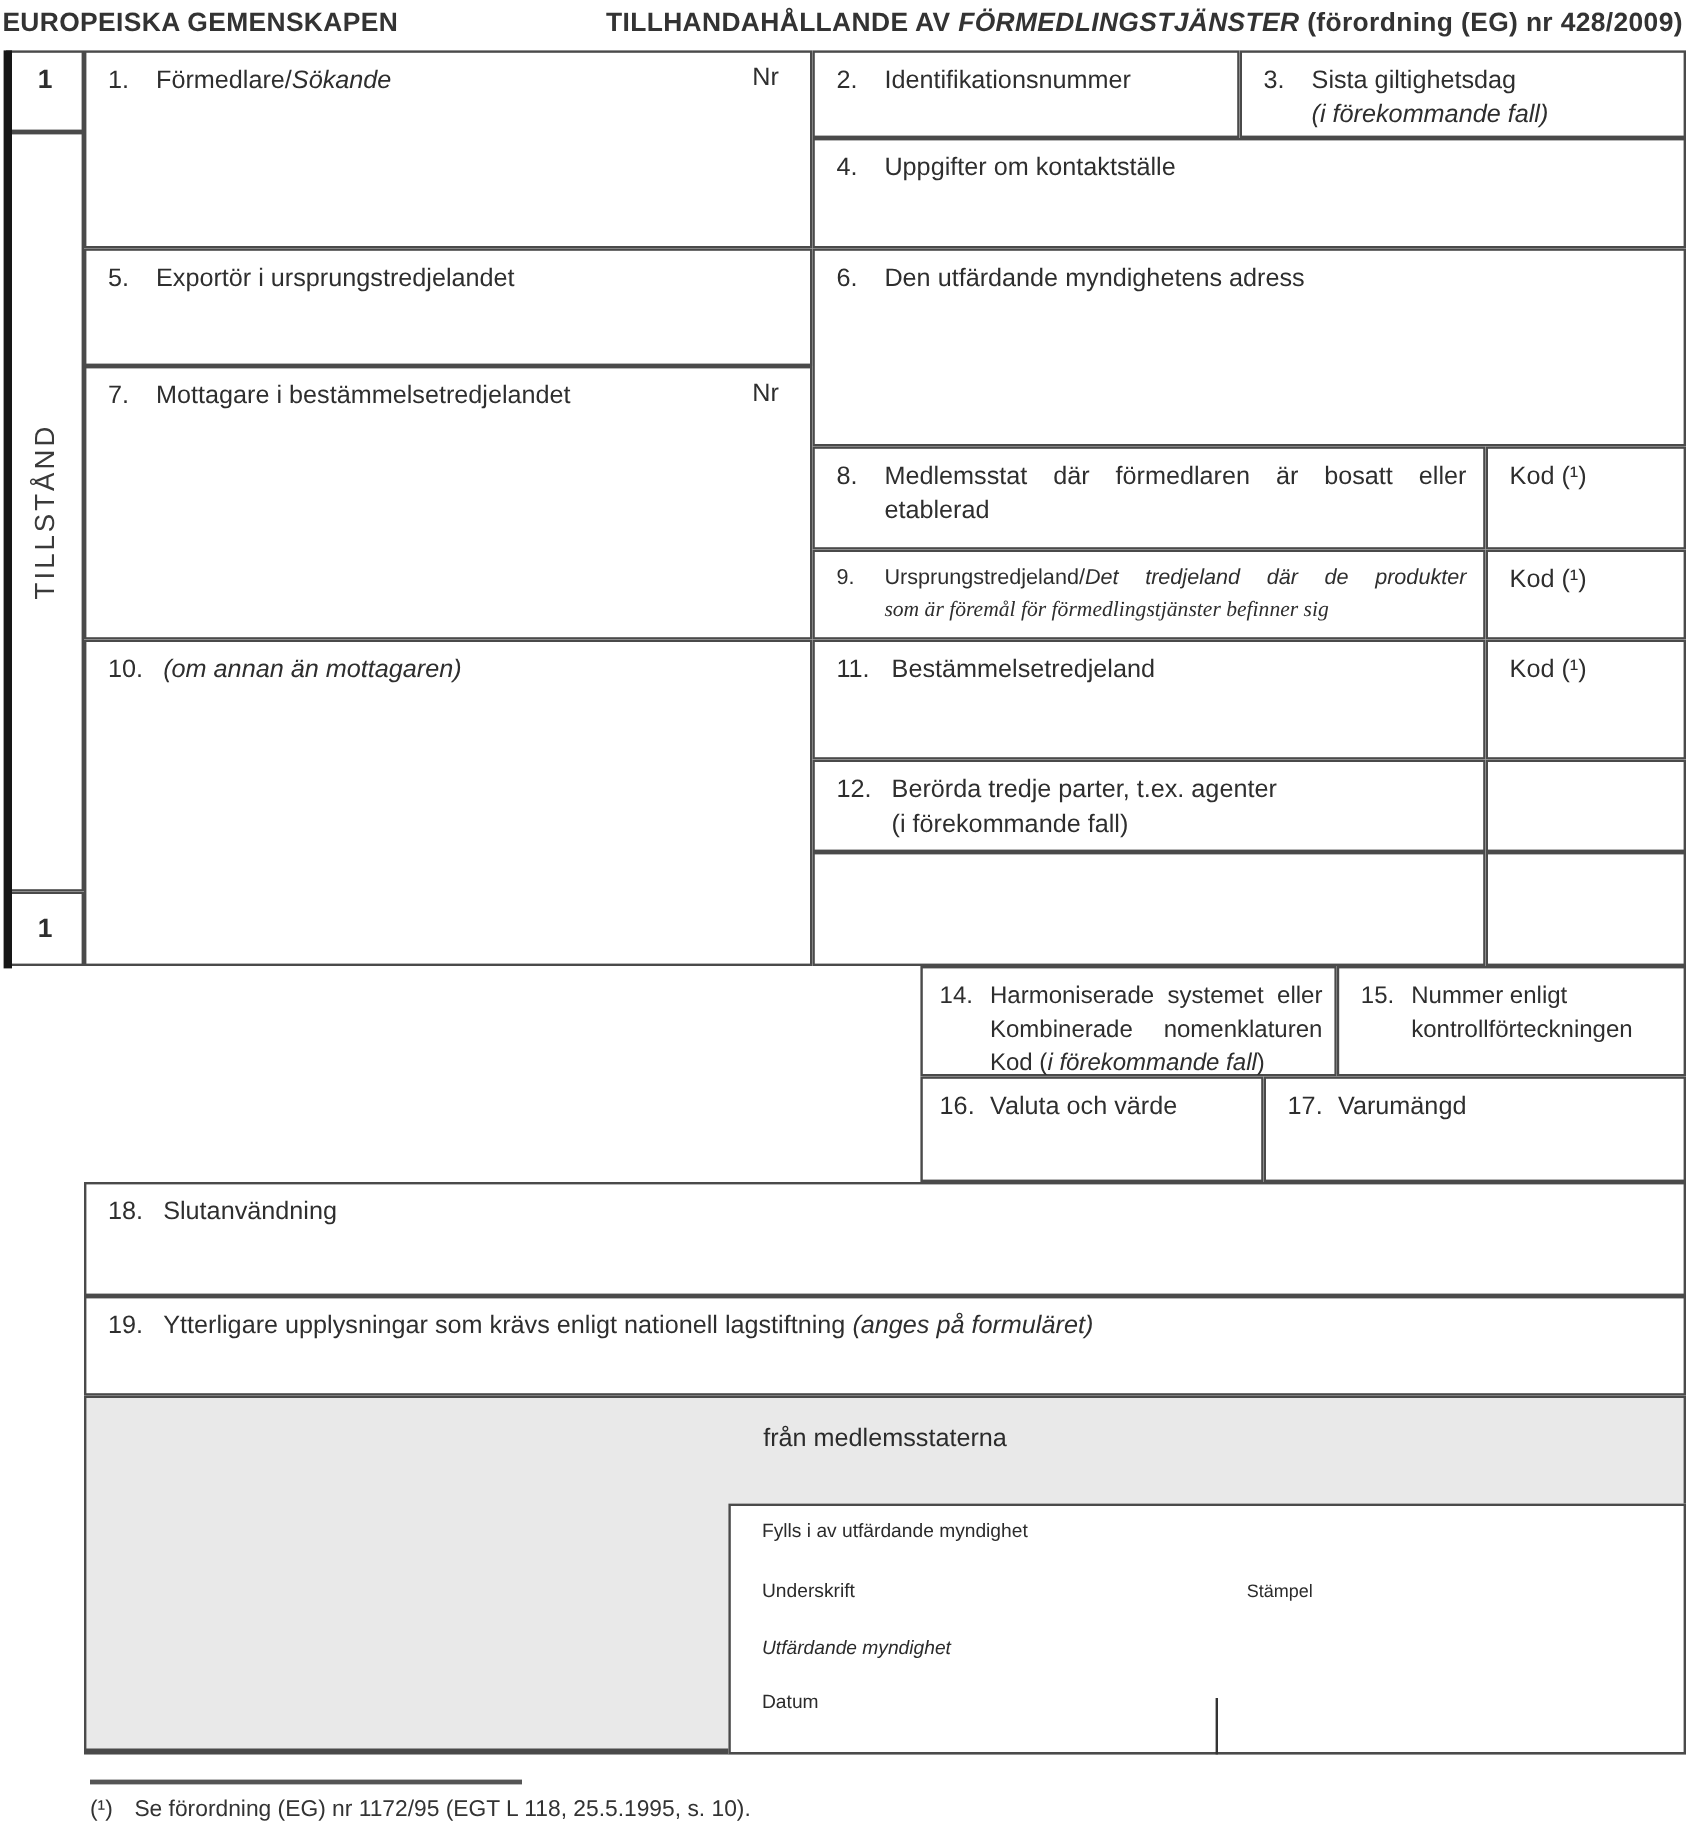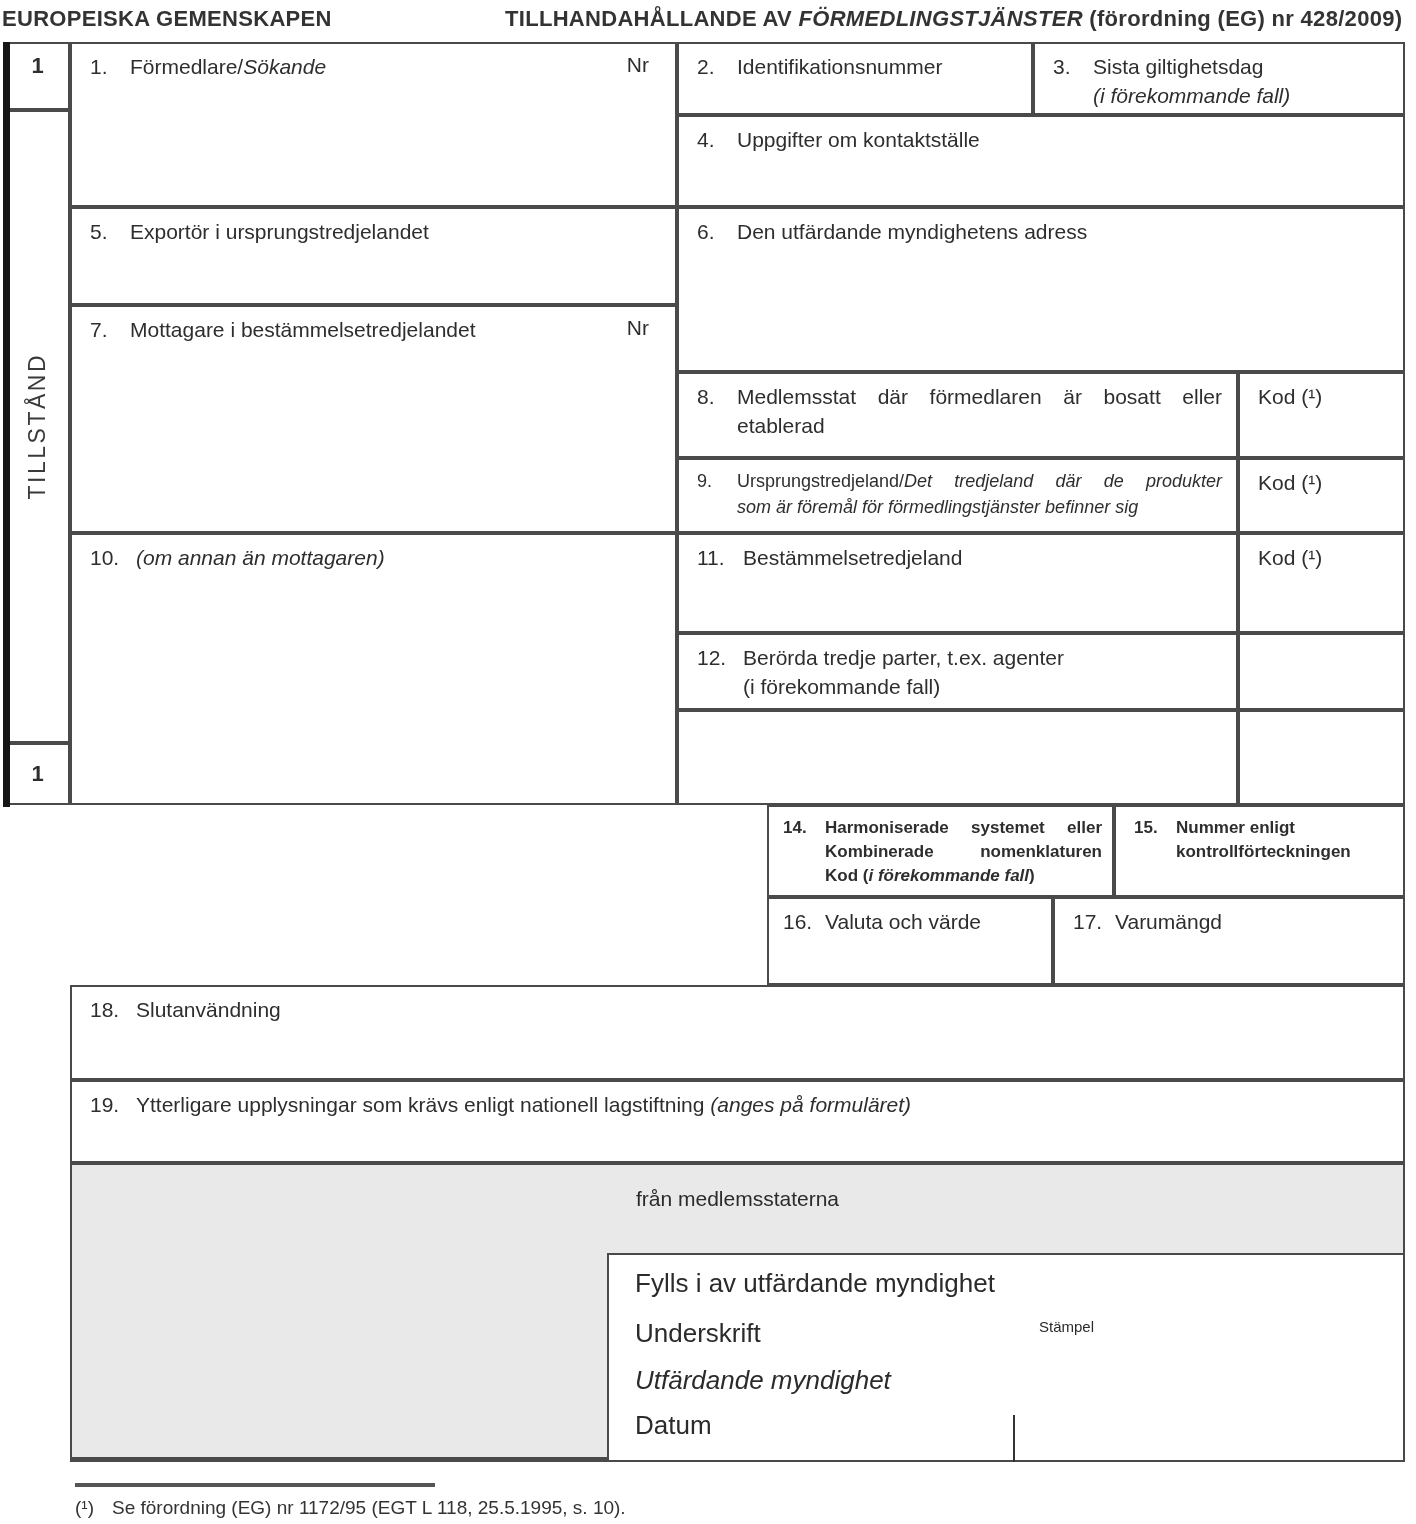--- a/index.html
+++ b/index.html
@@ -18,31 +18,31 @@
     position:absolute;box-sizing:border-box;
     border:2px solid #4a4a4a;background:#fff;
   }
   .lbl{display:flex;gap:8px;padding:9px 14px 0 18px;font-size:21px;line-height:1.38;}
   .lbl .num{flex:0 0 32px;white-space:nowrap;}
   .lbl .num2{flex:0 0 38px;white-space:nowrap;}
   .lbl .txt{flex:1 1 auto;}
   .nr{position:absolute;top:9px;right:26px;font-size:21px;}
   .justline{text-align:justify;text-align-last:justify;}
   .small{font-size:18px;line-height:1.42;}
-  .mid{font-size:17px;line-height:1.4;font-weight:bold;}
+  .mid{font-size:20px;line-height:1.4;}
   i{font-style:italic;}
   .strip-num{display:flex;align-items:flex-start;justify-content:center;padding-top:9px;font-size:22px;font-weight:700;}
   .strip-num-b{display:flex;align-items:center;justify-content:center;font-size:22px;font-weight:700;}
   .strip-vert{display:flex;align-items:center;justify-content:center;}
   .vtext{writing-mode:vertical-rl;transform:rotate(180deg);font-size:23px;letter-spacing:2.5px;color:#3a3a3a;}
   .blackbar{position:absolute;left:3px;top:42px;width:7px;height:765px;background:#161616;}
   .grayfill{background:#e9e9e9;}
   .gray-center{padding-top:18px;text-align:center;font-size:21px;line-height:1.55;color:#2b2b2b;}
   .whitebox{background:#ffffff;}
-  .wb-line{position:absolute;left:26px;font-size:26px;color:#2b2b2b;}
+  .wb-line{position:absolute;left:26px;font-size:16px;color:#2b2b2b;}
   .wb-stamp{position:absolute;left:430px;font-size:15px;color:#2b2b2b;}
   .tick{position:absolute;width:2px;background:#333;}
   .footrule{position:absolute;left:75px;top:1483px;width:360px;height:4px;background:#555;}
   .footnote{position:absolute;left:75px;top:1497px;font-size:19px;color:#333;display:flex;gap:18px;}
 </style>
 </head>
 <body>
 
 <div class="page">
 
@@ -127,21 +127,21 @@
     <div class="lbl">
         <span>Kod (¹)</span>
       </div>
   </div>
 
   <div class="cell" style="left:677px;top:458px;width:561px;height:75px;">
     <div class="lbl small">
       <span class="num">9.</span>
       <span class="txt">
           <span class="justline" style="display:block;"><span>Ursprungstredjeland/</span><i>Det tredjeland där de produkter</i></span>
-          <i style="display:block;">som är föremål för förmedlingstjänster befinner sig</i>
+          <i style="display:block;font-family:Liberation Serif, serif;">som är föremål för förmedlingstjänster befinner sig</i>
         </span>
     </div>
   </div>
   <div class="cell" style="left:1238px;top:458px;width:167px;height:75px;">
     <div class="lbl">
         <span>Kod (¹)</span>
       </div>
   </div>
 
   <div class="cell" style="left:70px;top:533px;width:607px;height:272px;">

